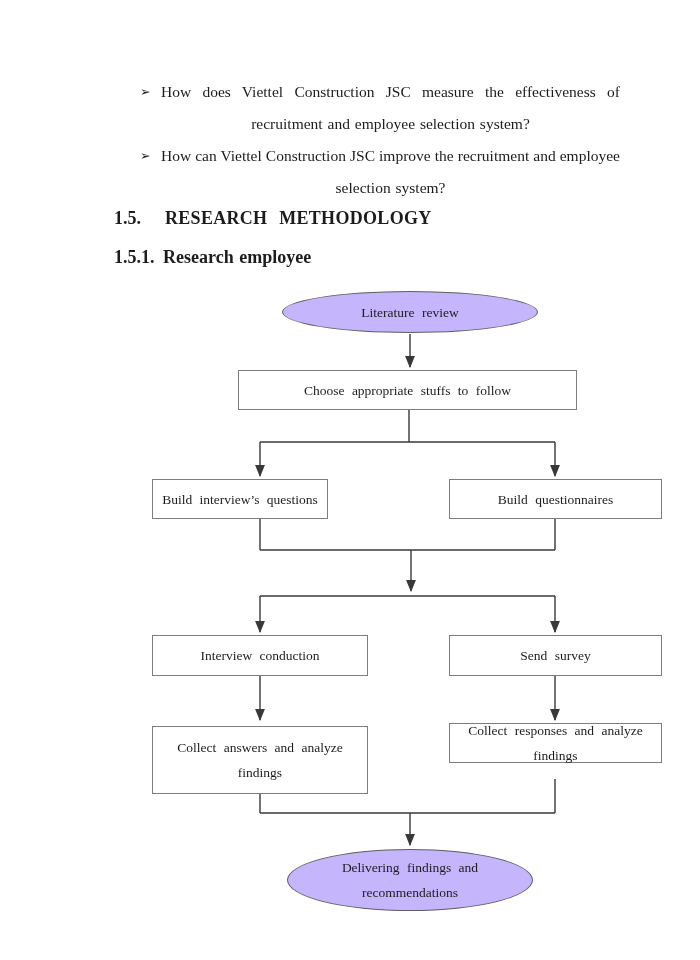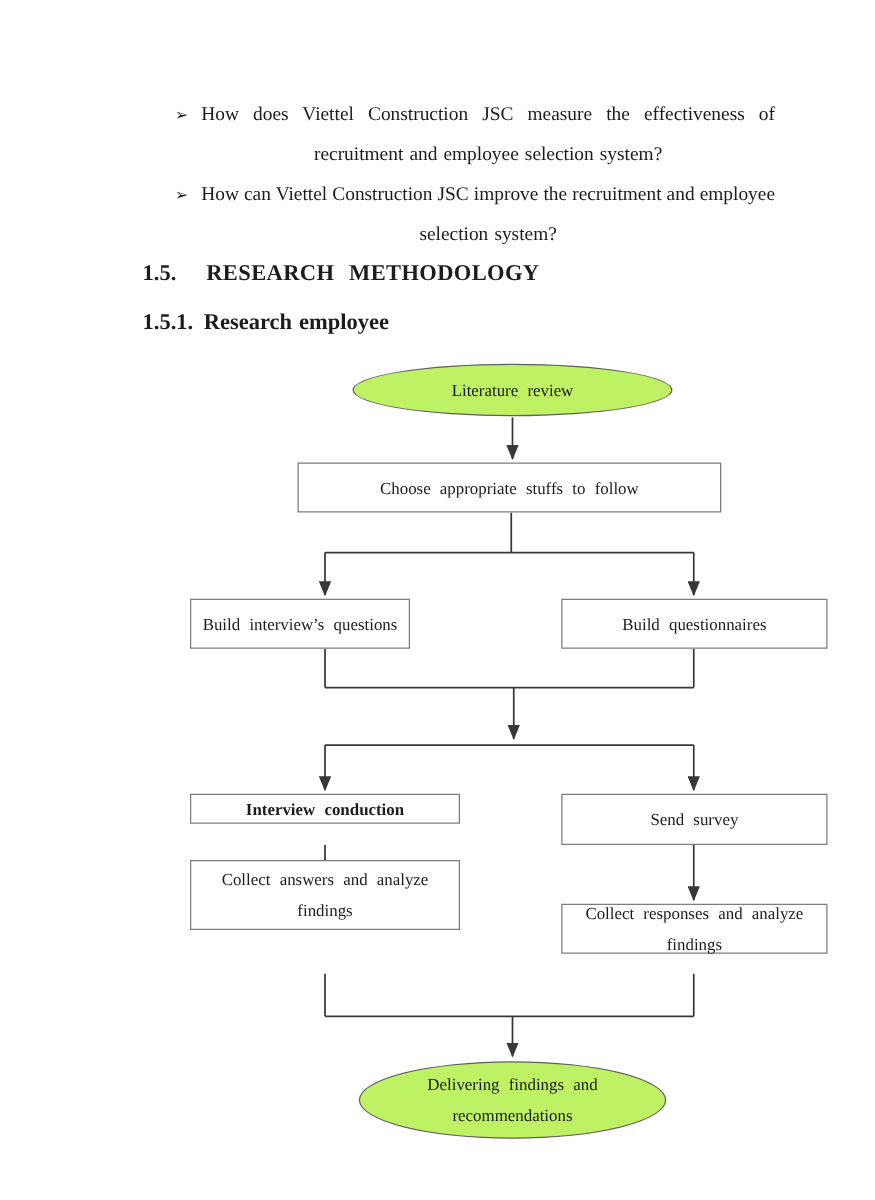--- a/index.html
+++ b/index.html
@@ -73,30 +73,30 @@
     box-sizing:border-box;
   }
   .node.rect{
     border:1px solid #7d7d7d;
     padding:0 5px;
     background:#ffffff;
   }
   .node.oval{
     border:1px solid #5f5f5f;
     border-radius:50%;
-    background:#bef264;
+    background:#c4b5fd;
   }
   .node.oval .lbl{padding:0 26px;}
   .node#n-literature{left:282px;top:291px;width:256px;height:42px;}
   .node#n-choose{left:238px;top:370px;width:339px;height:40px;}
   .node#n-build-iq{left:152px;top:479px;width:176px;height:40px;}
   .node#n-build-q{left:449px;top:479px;width:213px;height:40px;}
-  .node#n-interview{left:152px;top:635px;width:216px;height:24px;font-weight:bold;}
+  .node#n-interview{left:152px;top:635px;width:216px;height:41px;}
   .node#n-send{left:449px;top:635px;width:213px;height:41px;}
-  .node#n-collect-a{left:152px;top:688px;width:216px;height:56px;text-align:center;}
+  .node#n-collect-a{left:152px;top:726px;width:216px;height:68px;text-align:center;}
   .node#n-collect-r{left:449px;top:723px;width:213px;height:40px;}
   .node#n-deliver{left:287px;top:849px;width:246px;height:62px;}
 </style>
 </head>
 <body>
 
 <div class="page">
 
   <div class="bullet" style="top:76px;">
     <span class="marker">➢</span>

